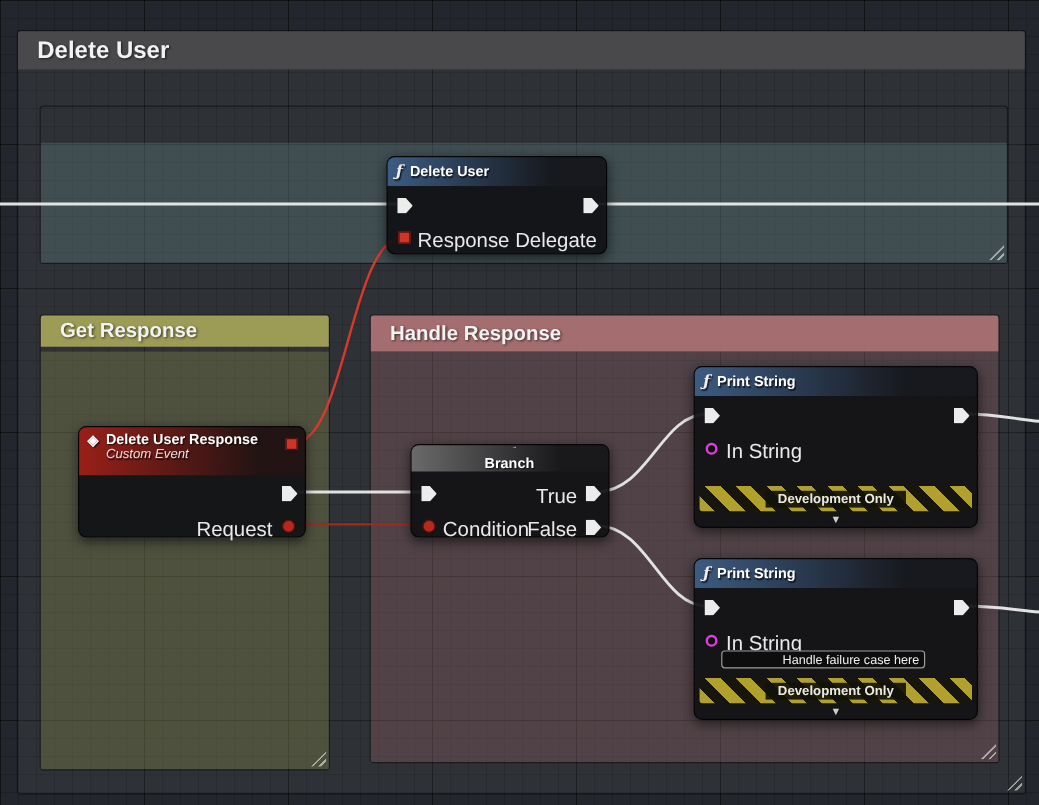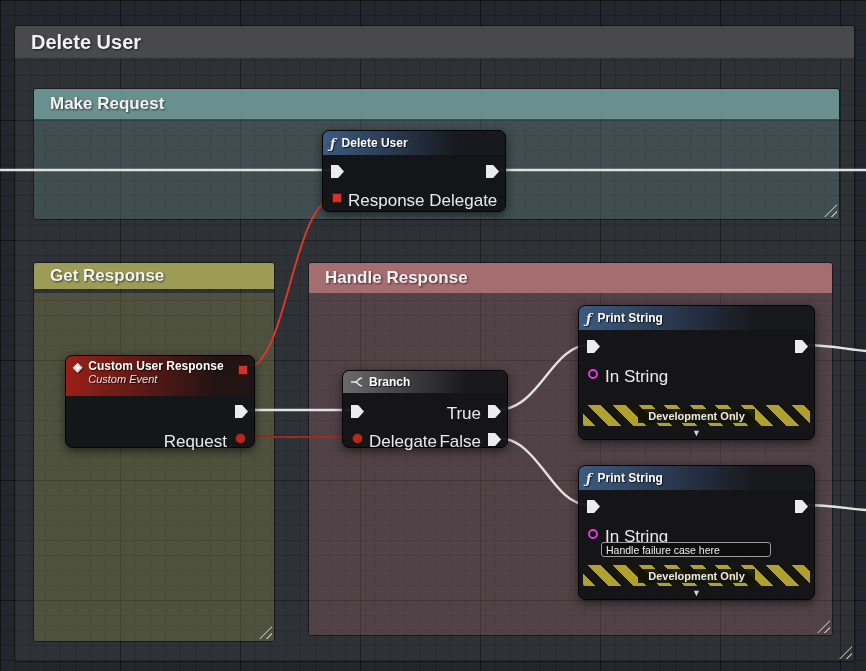--- a/index.html
+++ b/index.html
@@ -77,23 +77,20 @@
 
   <div class="comment" style="left:14px;top:25px;width:839px;height:635px;z-index:1;">
     <div class="comment-title" style="height:32px;font-size:20px;background:rgba(75,75,78,0.96);">
       <span>Delete User</span>
     </div>
     <div class="comment-body" style="top:32px;background:rgba(145,145,150,0.10);"></div>
     <div class="rs-handle"></div>
   </div>
 
   <div class="comment" style="left:33px;top:88px;width:805px;height:130px;z-index:2;">
-    <div class="comment-title" style="height:30px;font-size:17px;background:rgba(110,149,149,0.95);">
-      <span>Make Request</span>
-    </div>
     <div class="comment-body" style="top:30px;background:rgba(105,145,145,0.30);"></div>
     <div class="rs-handle"></div>
   </div>
 
   <div class="comment" style="left:33px;top:262px;width:240px;height:378px;z-index:2;">
     <div class="comment-title" style="height:26px;font-size:17px;background:rgba(162,162,88,0.95);">
       <span>Get Response</span>
     </div>
     <div class="comment-body" style="top:30px;background:rgba(155,155,85,0.30);"></div>
     <div class="rs-handle"></div>
@@ -127,40 +124,40 @@
     <div class="pin-exec" style="left:8px;top:34px;"></div>
     <div class="pin-exec" style="left:163px;top:34px;"></div>
     <div class="pin-sq" style="left:9px;top:62px;"></div>
     <div class="pin-label" style="left:25px;top:60px;">Response Delegate</div>
   </div>
 
   <div class="node" style="left:65px;top:355px;width:190px;height:93px;">
     <div class="node-header hdr-event">
       <span class="evt-icon">◈</span>
       <span class="evt-text">
-        <span>Custom User Response</span>
+        <span>Delete User Response</span>
         <span class="evt-sub">Custom Event</span>
       </span>
       <div class="pin-sq" style="right:6px;top:9px;left:auto;"></div>
     </div>
     <div class="pin-exec" style="left:169px;top:49px;"></div>
     <div class="pin-dot dot-red" style="left:169px;top:77px;"></div>
     <div class="pin-label" style="right:27px;top:76px;">Request</div>
   </div>
 
   <div class="node" style="left:342px;top:370px;width:166px;height:78px;">
-    <div class="node-header hdr-gray" style="height:22px;">
+    <div class="node-header hdr-gray" style="height:22px;flex-direction:column;">
       <svg width="13" height="12">
         <path d="M1 6 H5 M5 6 C8 6 8 2 12 2 M5 6 C8 6 8 10 12 10" stroke="#e8e8e8" stroke-width="1.4" fill="none"></path>
       </svg>
       <span>Branch</span>
     </div>
     <div class="pin-exec" style="left:8px;top:34px;"></div>
     <div class="pin-dot dot-red" style="left:9px;top:62px;"></div>
-    <div class="pin-label" style="left:26px;top:61px;">Delegate</div>
+    <div class="pin-label" style="left:26px;top:61px;">Condition</div>
     <div class="pin-exec" style="left:145px;top:34px;"></div>
     <div class="pin-label" style="right:26px;top:33px;">True</div>
     <div class="pin-exec" style="left:145px;top:62px;"></div>
     <div class="pin-label" style="right:26px;top:61px;">False</div>
   </div>
 
   <div class="node" style="left:578px;top:305px;width:237px;height:135px;">
     <div class="node-header hdr-fn">
       <span class="fn-icon">ƒ</span>
       <span>Print String</span>
@@ -177,20 +174,20 @@
 
   <div class="node" style="left:578px;top:465px;width:237px;height:135px;">
     <div class="node-header hdr-fn">
       <span class="fn-icon">ƒ</span>
       <span>Print String</span>
     </div>
     <div class="pin-exec" style="left:8px;top:34px;"></div>
     <div class="pin-exec" style="left:216px;top:34px;"></div>
     <div class="pin-dot dot-magenta" style="left:9px;top:63px;"></div>
     <div class="pin-label" style="left:26px;top:61px;">In String</div>
-    <div class="str-input" style="left:22px;top:76px;width:170px;">Handle failure case here</div>
+    <div class="str-input" style="left:22px;top:76px;width:170px;text-align:right;">Handle failure case here</div>
     <div class="dev-bar" style="top:99px;">
       <span class="dev-label">Development Only</span>
     </div>
     <div class="collapse-arrow" style="bottom:1px;">▼</div>
   </div>
 
 </div>
 
 </body></html>

